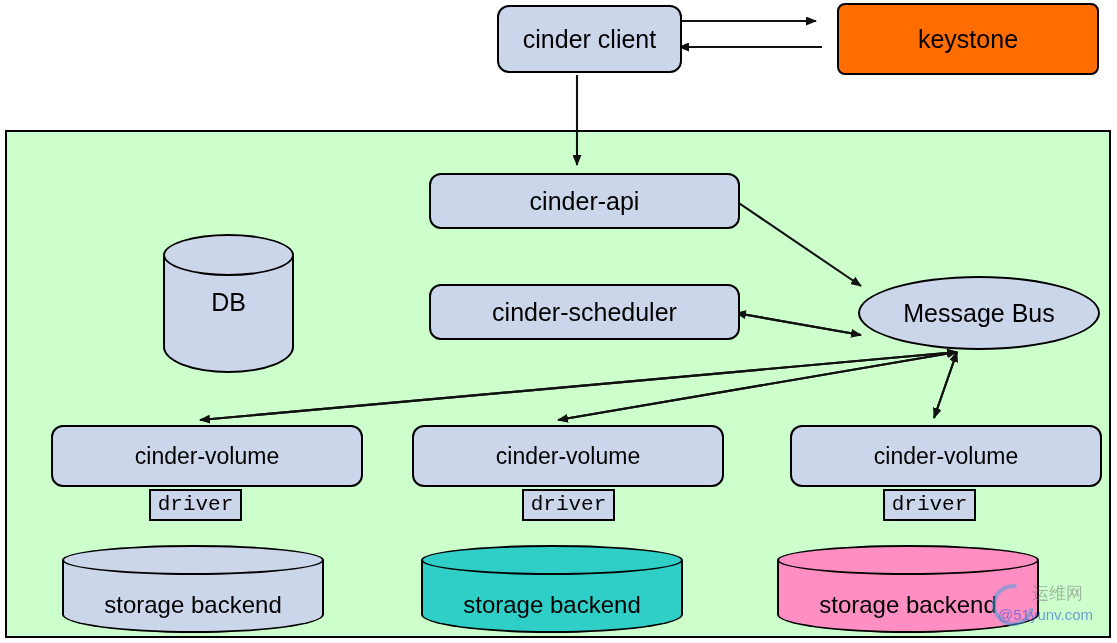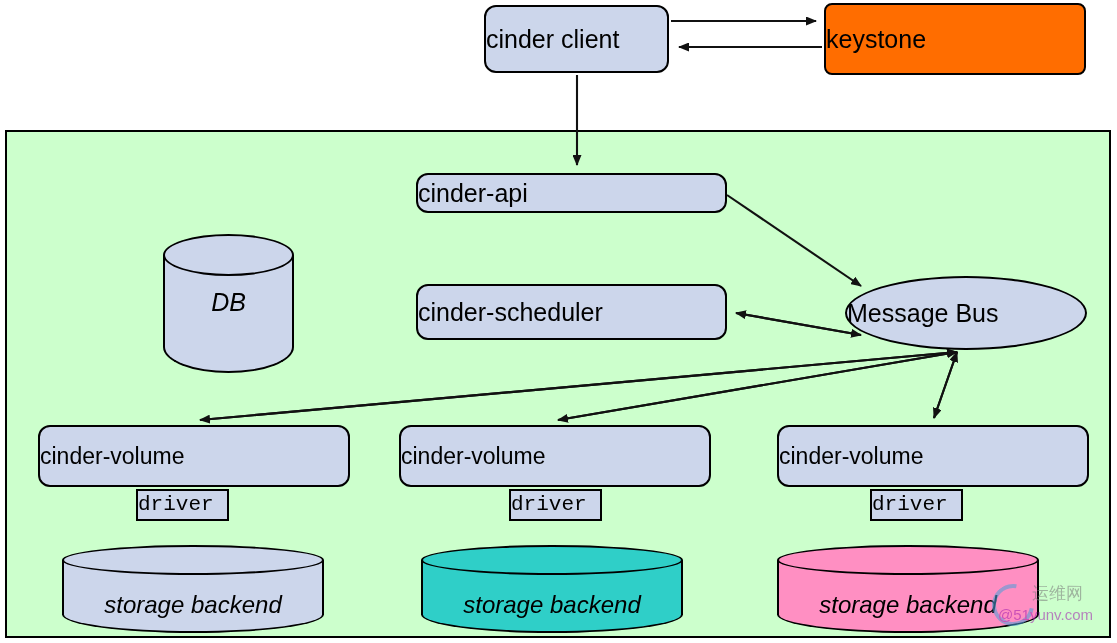--- a/index.html
+++ b/index.html
@@ -22,24 +22,26 @@
     position: absolute;
     background: #CCFFCC;
     border: 2px solid #000000;
     box-sizing: border-box;
   }
   .node {
     position: absolute;
     box-sizing: border-box;
     display: flex;
     align-items: center;
+    justify-content: center;
     text-align: center;
     color: #000000;
     line-height: 1.05;
     white-space: nowrap;
+    margin-left: 13px;
   }
   .rbox {
     background: #CCD6EB;
     border: 2px solid #000000;
     border-radius: 12px;
   }
   .rbox-orange {
     background: #FF6D00;
     border: 2px solid #000000;
     border-radius: 8px;
@@ -51,21 +53,20 @@
     font-family: Liberation Mono, monospace;
   }
   .ellipse {
     background: #CCD6EB;
     border: 2px solid #000000;
     border-radius: 50%;
   }
   .cyl {
     position: absolute;
     box-sizing: border-box;
-    font-style: italic;
   }
   .cyl .cyl-body {
     position: absolute;
     left: 0;
     right: 0;
     box-sizing: border-box;
     border-left: 2px solid #000000;
     border-right: 2px solid #000000;
     border-bottom: 2px solid #000000;
     border-bottom-left-radius: 50% 26px;
@@ -102,21 +103,21 @@
     pointer-events: none;
   }
   .wm-cn {
     position: absolute;
     color: #7a7a7a;
     font-size: 17px;
     white-space: nowrap;
   }
   .wm-en {
     position: absolute;
-    color: #a21caf;
+    color: #1d4ed8;
     font-size: 15px;
     white-space: nowrap;
   }
   .wm-ring {
     position: absolute;
     width: 34px;
     height: 34px;
     border: 4px solid #4a9fd8;
     border-radius: 50%;
     border-right-color: transparent;
@@ -161,21 +162,21 @@
   </svg>
 
   <div class="node rbox" id="n-cinder-client" style="left: 484px; top: 5px; width: 185px; height: 68px; font-size: 25px;">
     <span>cinder client</span>
   </div>
 
   <div class="node rbox-orange" id="n-keystone" style="left: 824px; top: 3px; width: 262px; height: 72px; font-size: 25px;">
     <span>keystone</span>
   </div>
 
-  <div class="node rbox" id="n-cinder-api" style="left: 416px; top: 173px; width: 311px; height: 40px; font-size: 25px;">
+  <div class="node rbox" id="n-cinder-api" style="left: 416px; top: 173px; width: 311px; height: 56px; font-size: 25px;">
     <span>cinder-api</span>
   </div>
 
   <div class="node ellipse" id="n-message-bus" style="left: 845px; top: 276px; width: 242px; height: 74px; font-size: 25px;">
     <span>Message Bus</span>
   </div>
 
   <div class="node rbox" id="n-cinder-scheduler" style="left: 416px; top: 284px; width: 311px; height: 56px; font-size: 25px;">
     <span>cinder-scheduler</span>
   </div>

